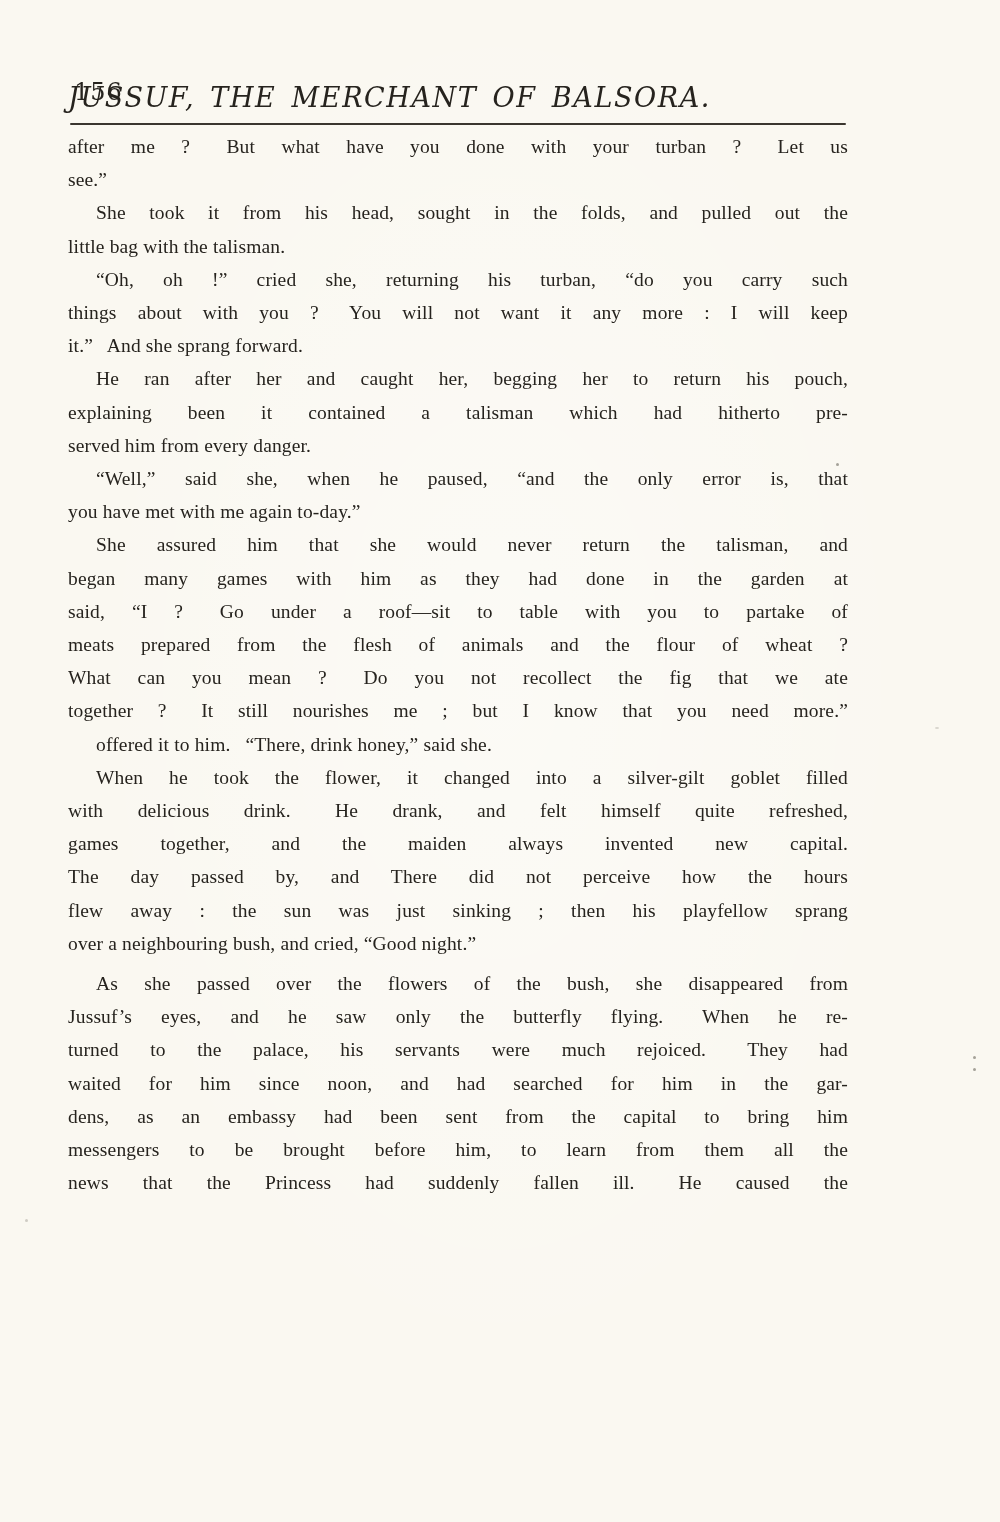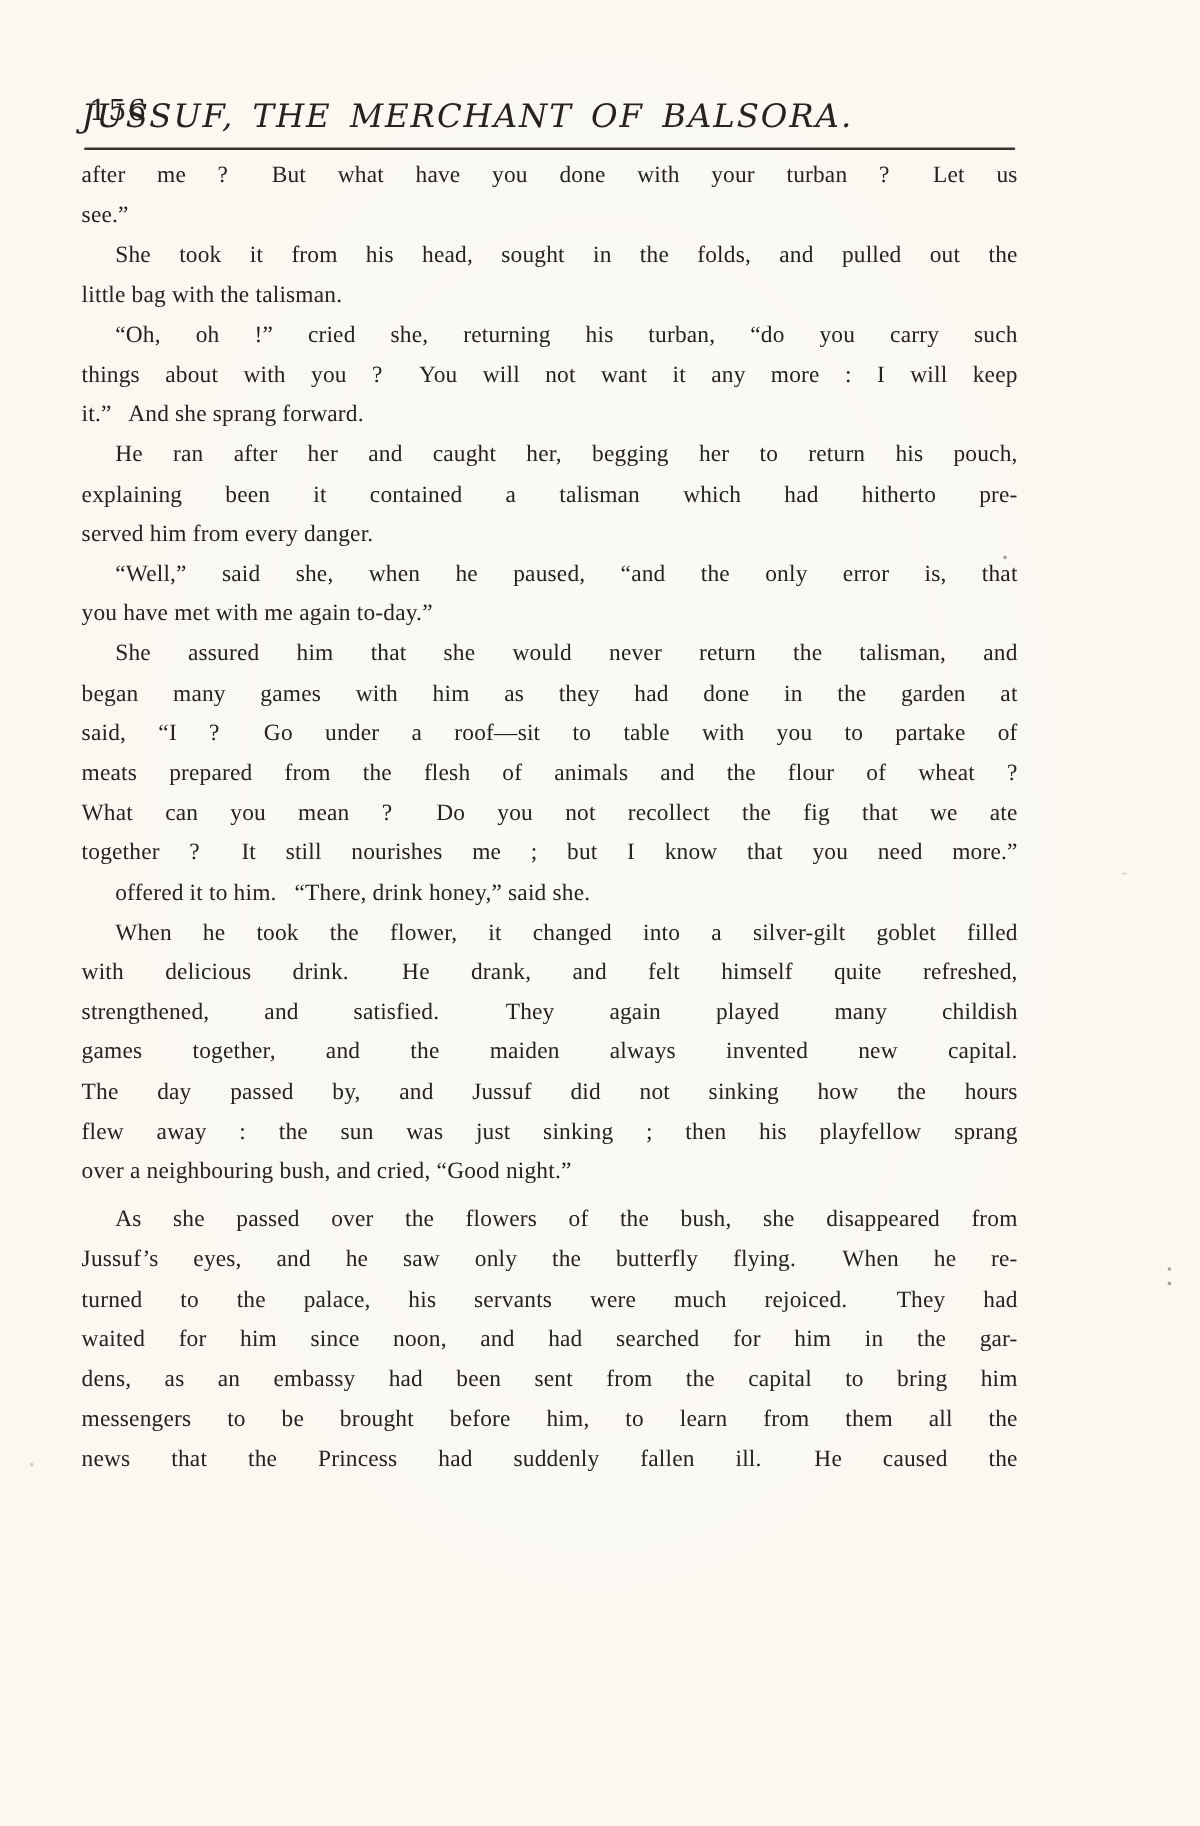--- a/index.html
+++ b/index.html
@@ -133,23 +133,22 @@
         <span class="line">meats prepared from the flesh of animals and the flour of wheat&nbsp;?</span>
         <span class="line">What can you mean&nbsp;?  Do you not recollect the fig that we ate</span>
         <span class="line">together&nbsp;?  It still nourishes me&nbsp;; but I know that you need more.”</span>
       </p>
       <p class="para indent">
         <span class="line short">offered it to him.  “There, drink honey,” said she.</span>
       </p>
       <p class="para indent">
         <span class="line">When he took the flower, it changed into a silver-gilt goblet filled</span>
         <span class="line">with delicious drink.  He drank, and felt himself quite refreshed,</span>
-        <span class="line">strengthened, and satisfied.  They again played many childish</span>
         <span class="line">games together, and the maiden always invented new capital.</span>
-        <span class="line">The day passed by, and Jussuf did not sinking how the hours</span>
+        <span class="line">The day passed by, and There did not perceive how the hours</span>
         <span class="line">flew away&nbsp;: the sun was just sinking&nbsp;; then his playfellow sprang</span>
         <span class="line short">over a neighbouring bush, and cried, “Good night.”</span>
       </p>
       <p class="para indent space-before">
         <span class="line">As she passed over the flowers of the bush, she disappeared from</span>
         <span class="line">Jussuf’s eyes, and he saw only the butterfly flying.  When he re-</span>
         <span class="line">turned to the palace, his servants were much rejoiced.  They had</span>
         <span class="line">waited for him since noon, and had searched for him in the gar-</span>
         <span class="line">dens, as an embassy had been sent from the capital to bring him</span>
         <span class="line">messengers to be brought before him, to learn from them all the</span>

